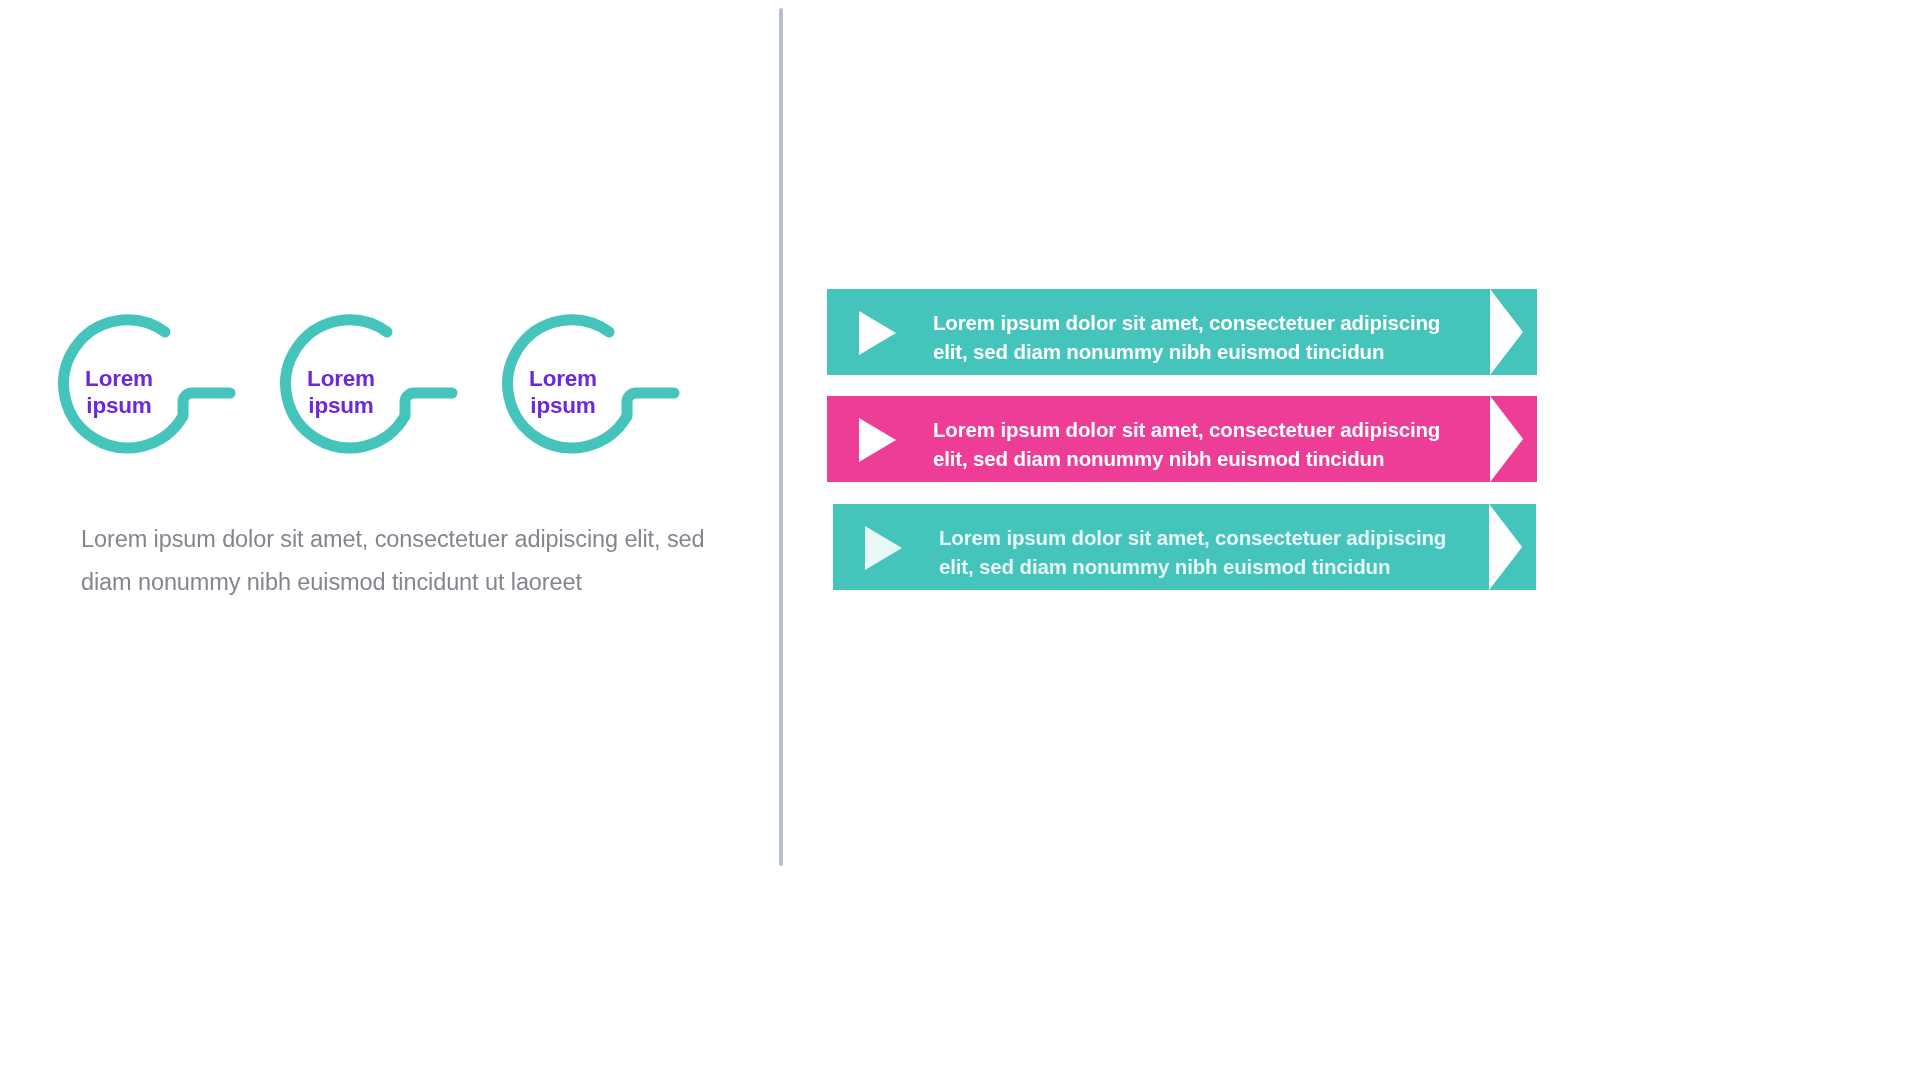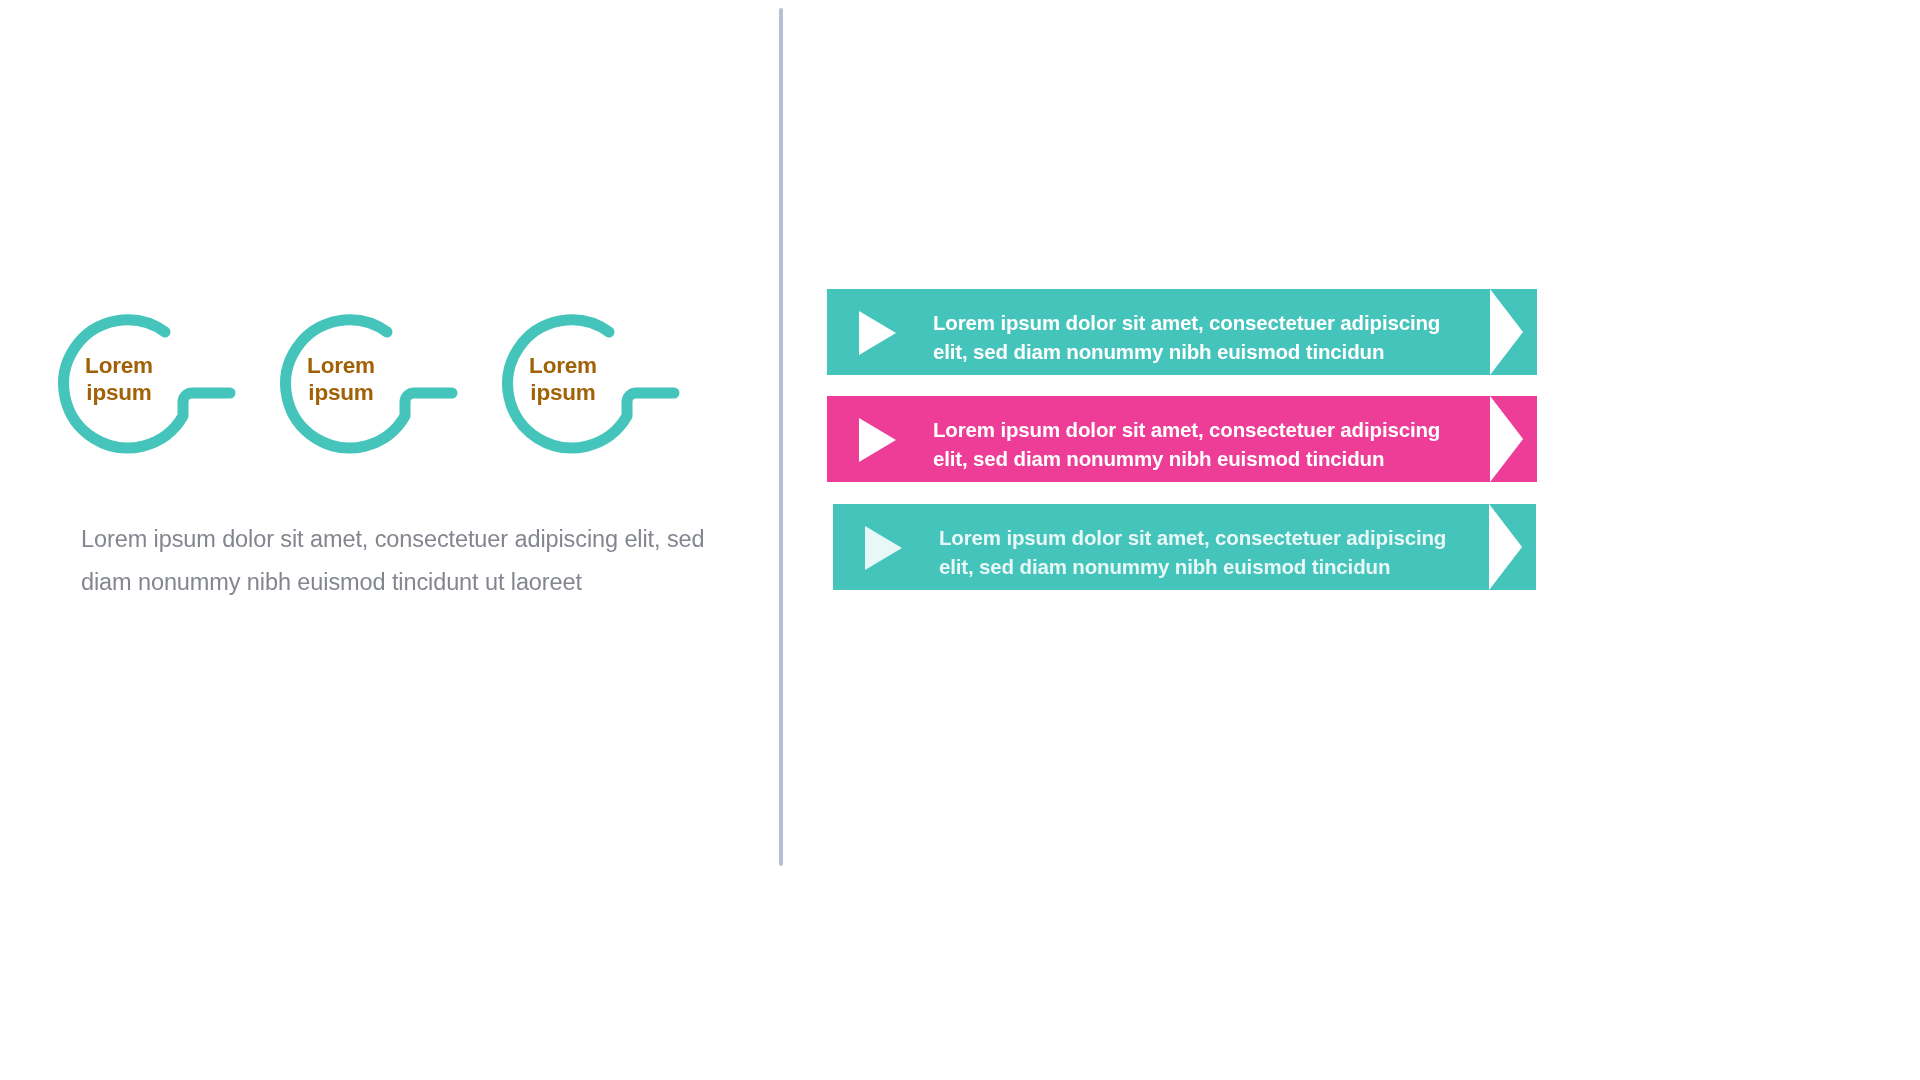--- a/index.html
+++ b/index.html
@@ -59,27 +59,27 @@
     left: 0;
     top: 0;
     width: 200px;
     height: 180px;
     overflow: visible;
   }
 
   .ring-label {
     position: absolute;
     left: 0;
-    top: 48px;
+    top: 61px;
     width: 148px;
     text-align: center;
     font-size: 22.5px;
     font-weight: bold;
     line-height: 1.19;
-    color: #a16207;
+    color: #6d28d9;
     letter-spacing: -0.2px;
   }
   .ring-label span { display: block; }
 
   .left-paragraph {
     position: absolute;
     left: 81px;
     top: 518px;
     width: 640px;
     font-size: 23.5px;

